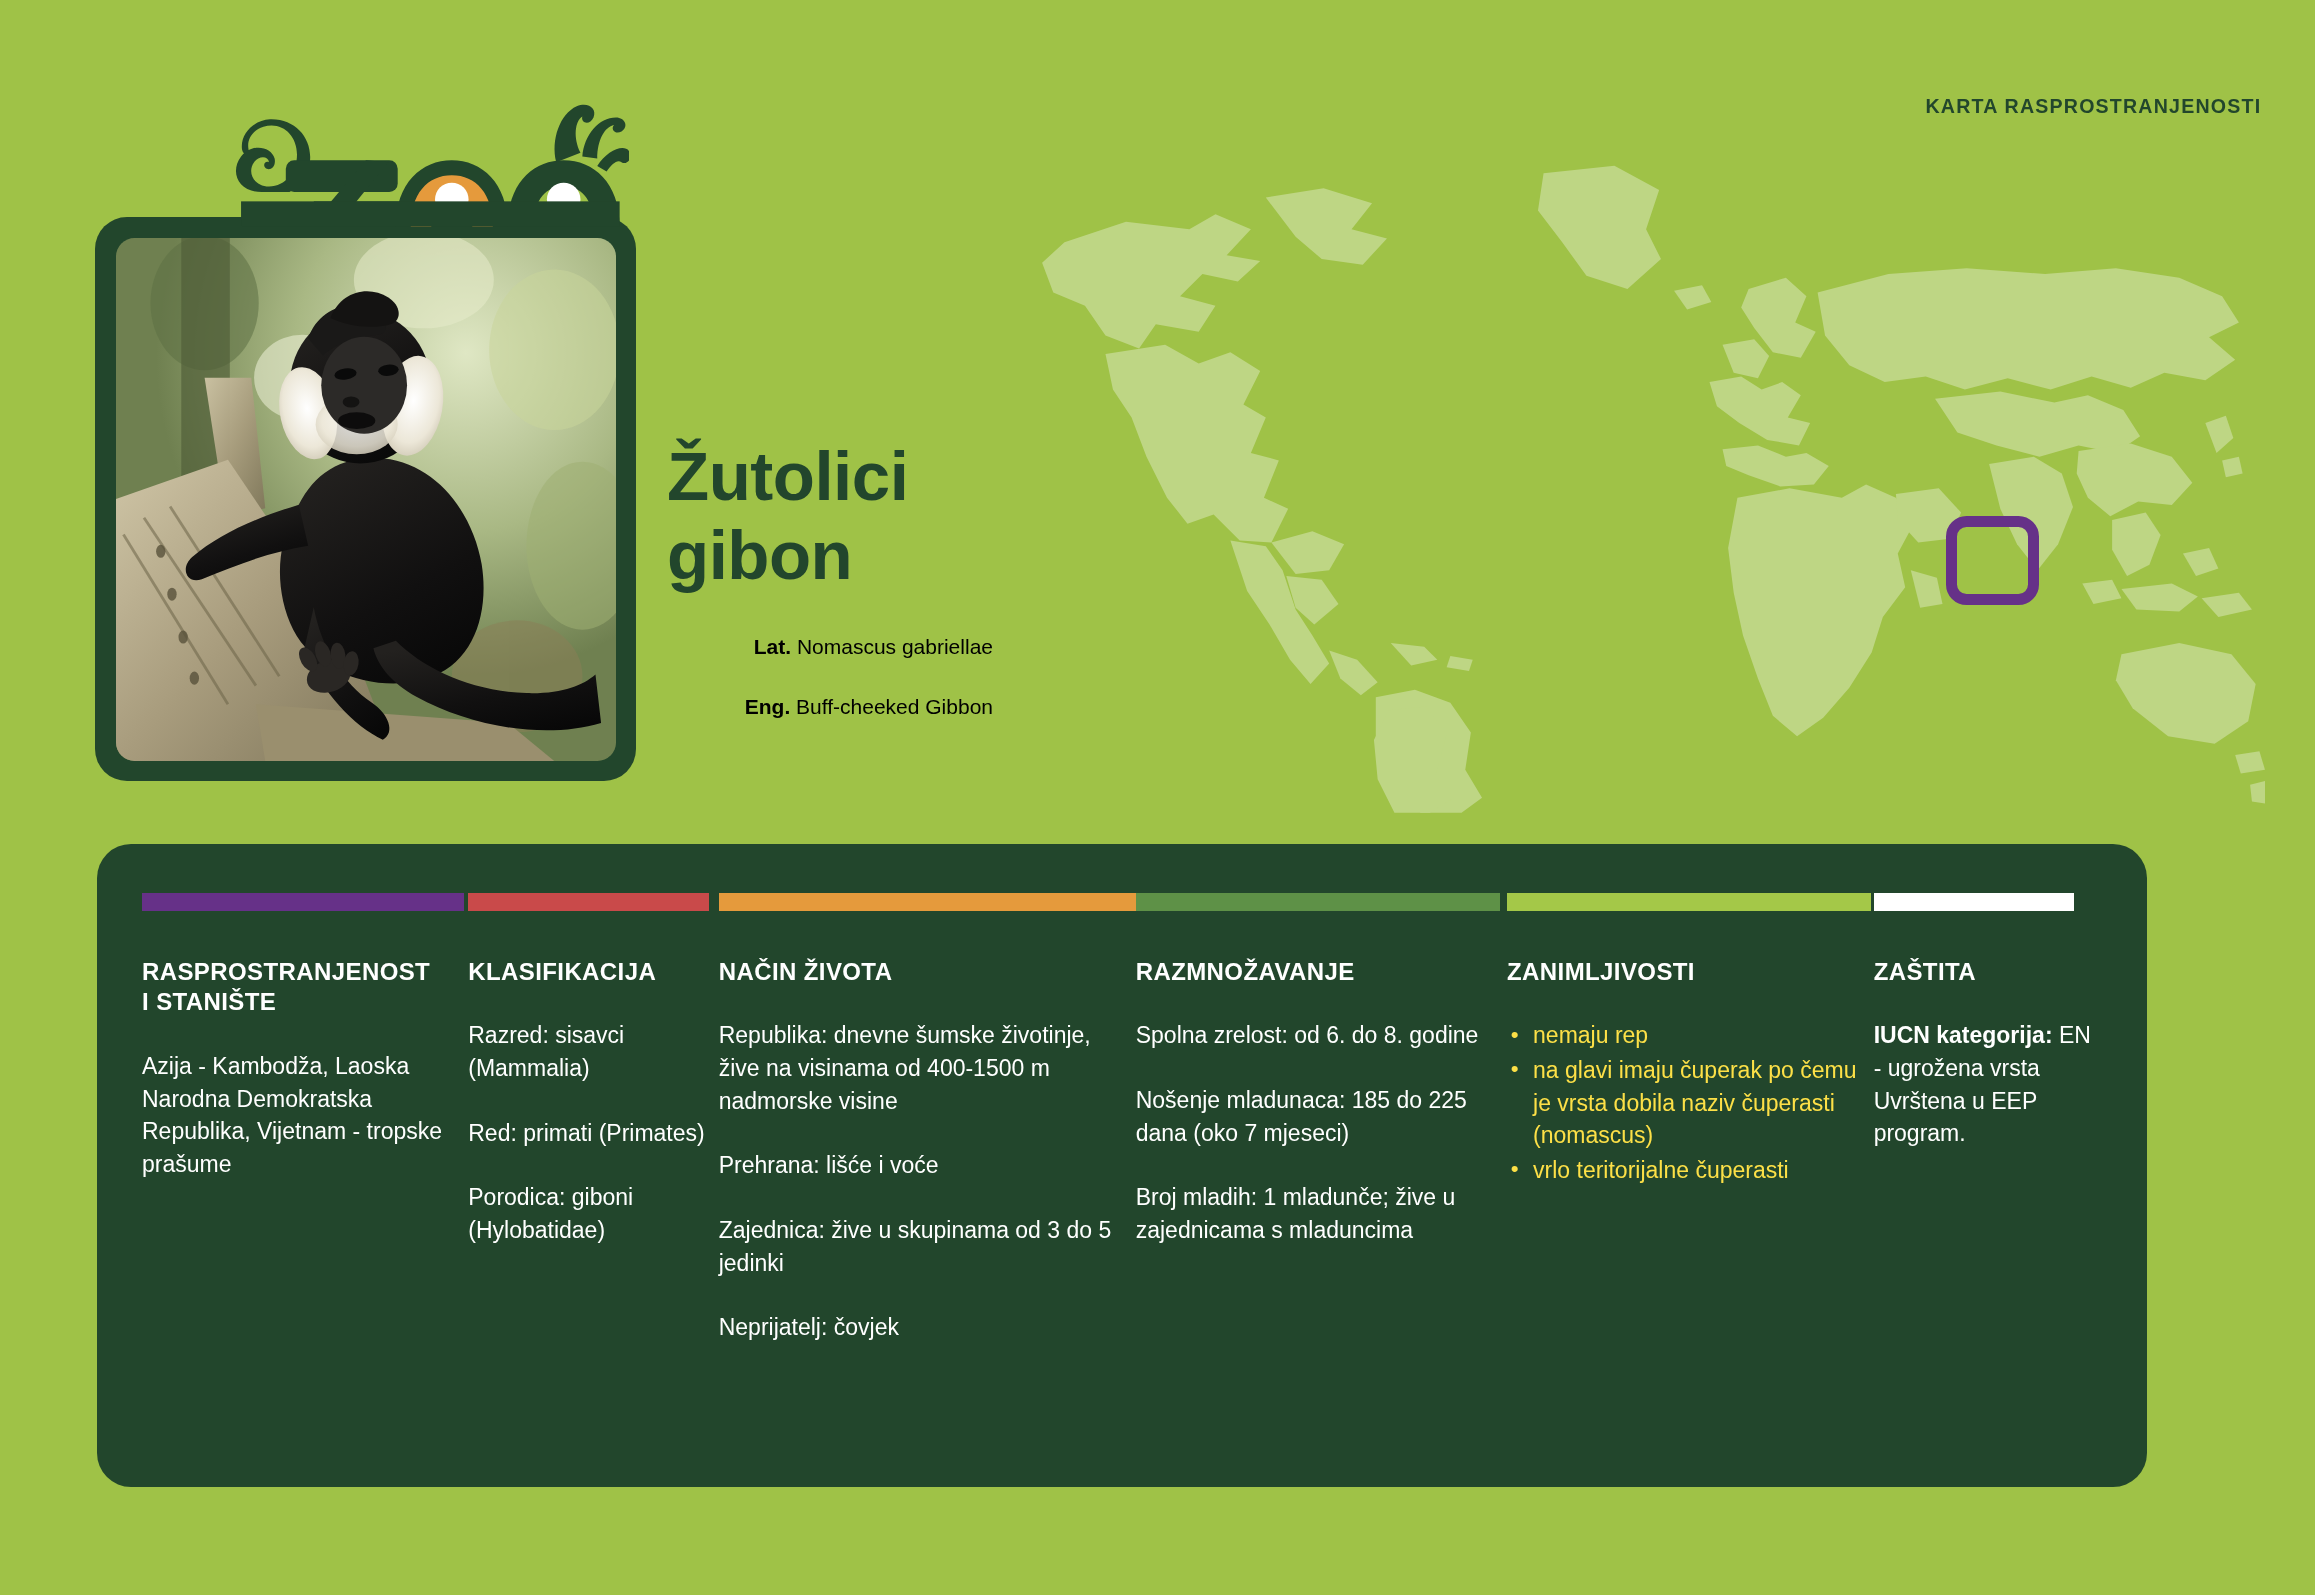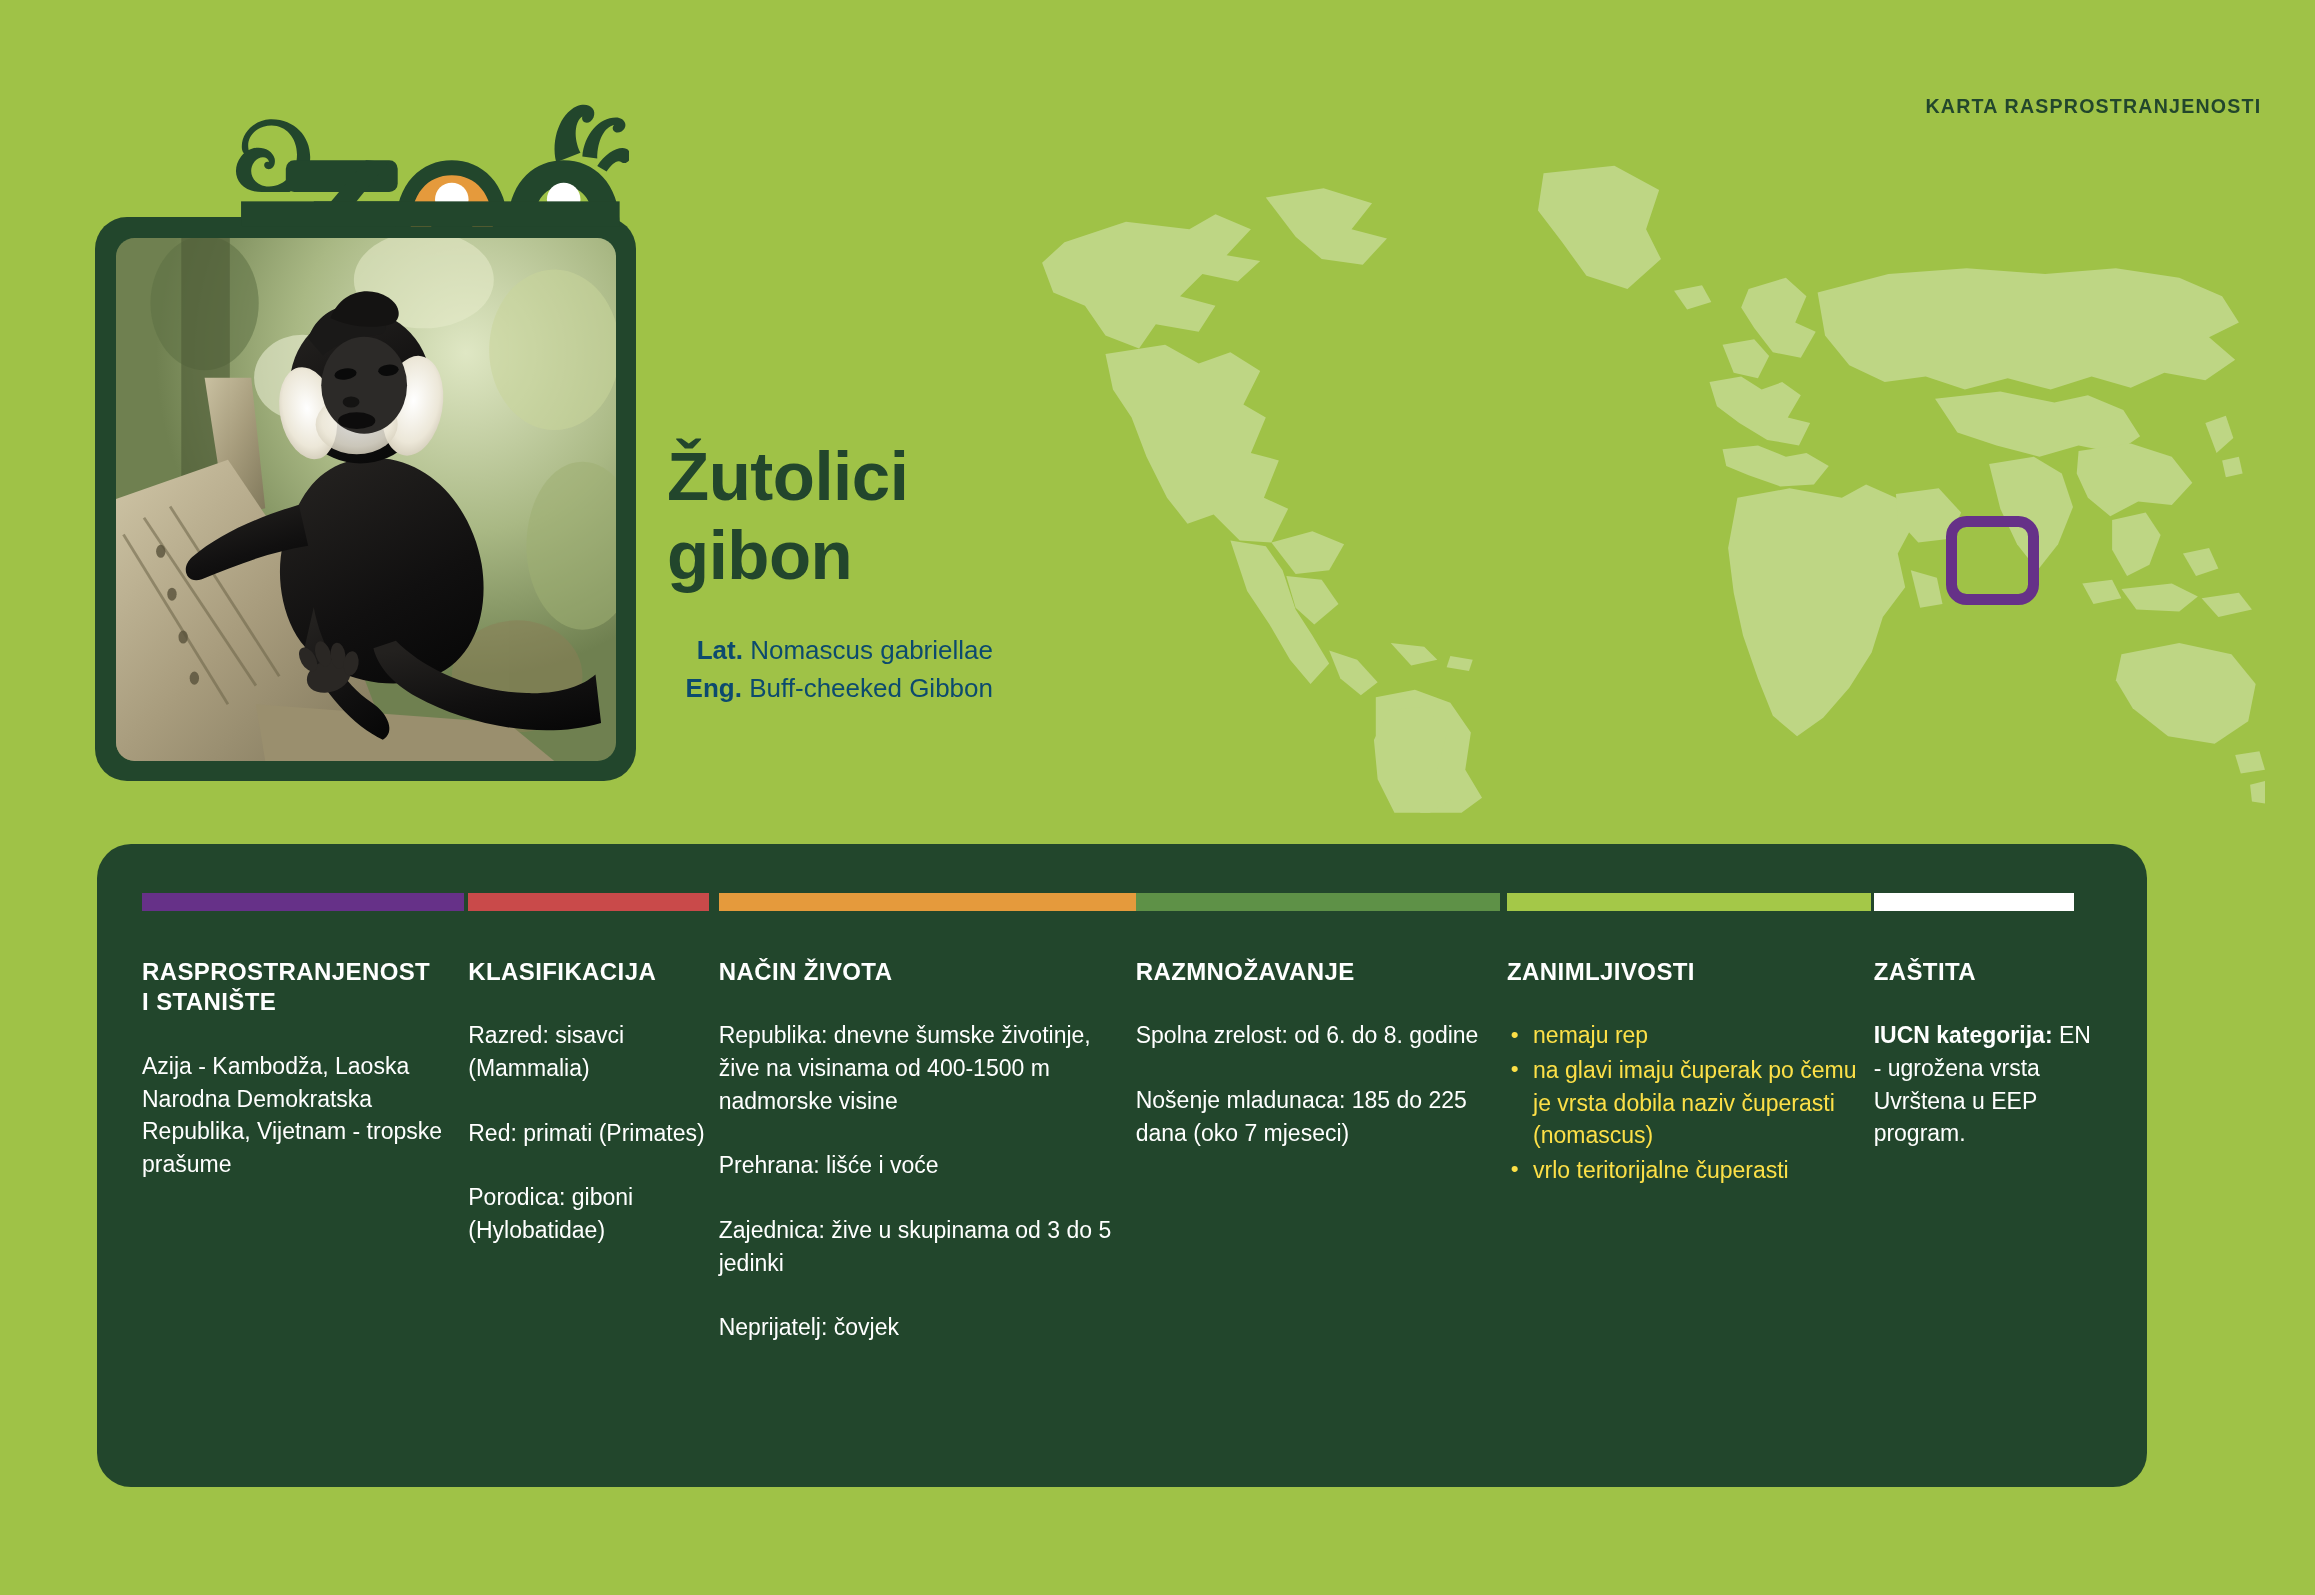--- a/index.html
+++ b/index.html
@@ -22,21 +22,21 @@
   #photo { width:100%; height:100%; border-radius:18.6px; overflow:hidden; position:relative; }
   #photo svg { display:block; width:100%; height:100%; }
 
   
   #species-block { position:absolute; left:667px; top:438px; width:447px; z-index:4; }
   #species-title {
     font-size:69px; font-weight:bold; color:#22462c; line-height:1.14;
     letter-spacing:-0.5px;
   }
   #species-names { margin-top:37px; text-align:right; width:326px; }
-  .name-row { font-size:26px; color:#0c4a6e; line-height:1.45; white-space:nowrap; }
+  .name-row { font-size:21px; color:#000000; line-height:1.45; white-space:nowrap;margin-top:29px; }
   .name-row .lbl { font-weight:bold; }
 
   
   #map-section { position:absolute; left:1016px; top:65px; width:1249px; height:755px; z-index:2; }
   #map-heading {
     position:absolute; right:3.7px; top:30px;
     font-size:19.6px; font-weight:bold; color:#22462c; letter-spacing:1.2px;
   }
   #world-map { position:absolute; left:0; top:67px; width:1249px; height:681px; }
   #world-map svg { width:100%; height:100%; display:block; }
@@ -376,20 +376,24 @@
       <div class="col-title">RAZMNOŽAVANJE</div>
       <div class="col-body">
         <div class="entry">
           <span class="k">Spolna zrelost:</span>
           <span>od 6. do 8. godine</span>
         </div>
         <div class="entry">
           <span class="k">Nošenje mladunaca:</span>
           <span>185 do 225 dana (oko 7 mjeseci)</span>
         </div>
+        <div class="entry">
+          <span class="k">Broj mladih:</span>
+          <span>1 mladunče; žive u zajednicama s mladuncima</span>
+        </div>
       </div>
     </div>
 
     <div class="col col-4">
       <div class="accent-bar" style="background:#a4c848"></div>
       <div class="col-title">ZANIMLJIVOSTI</div>
       <div class="col-body">
         <ul class="facts">
           <li>nemaju rep</li>
           <li>na glavi imaju čuperak po čemu je vrsta dobila naziv čuperasti (nomascus)</li>

